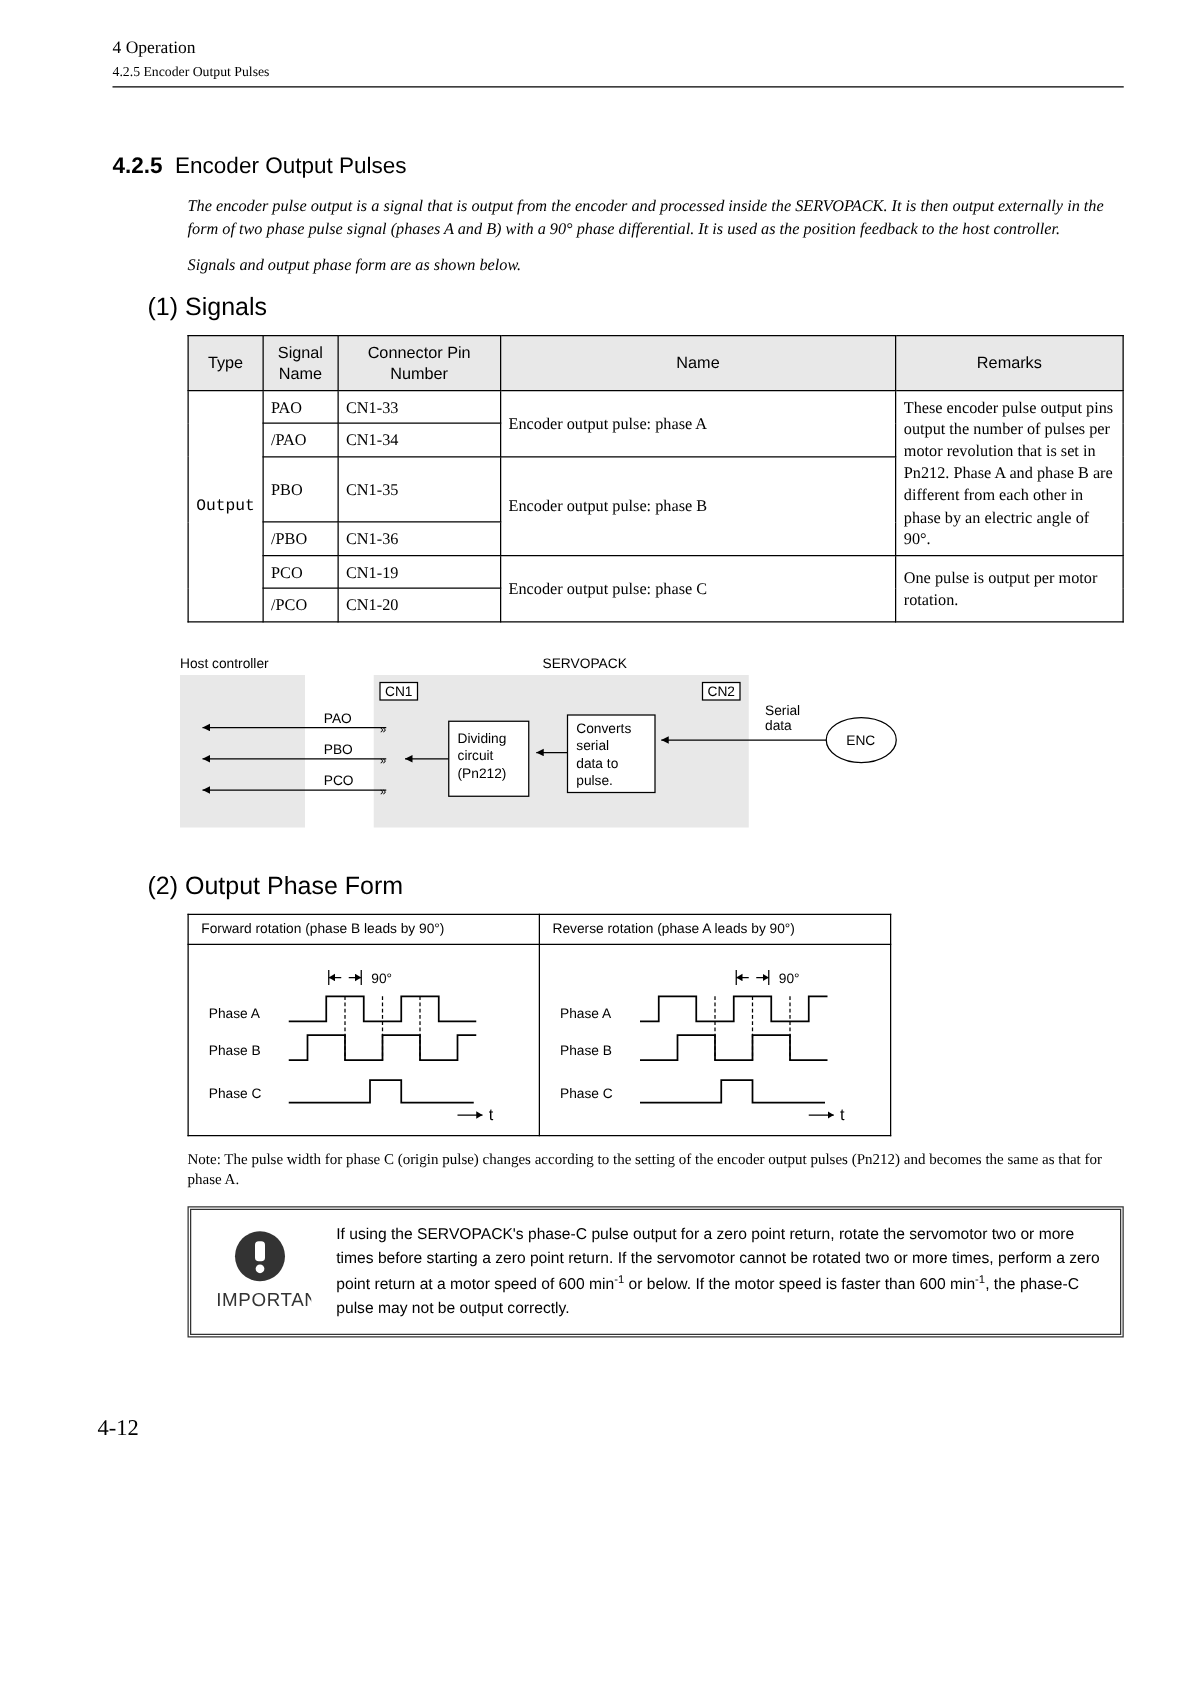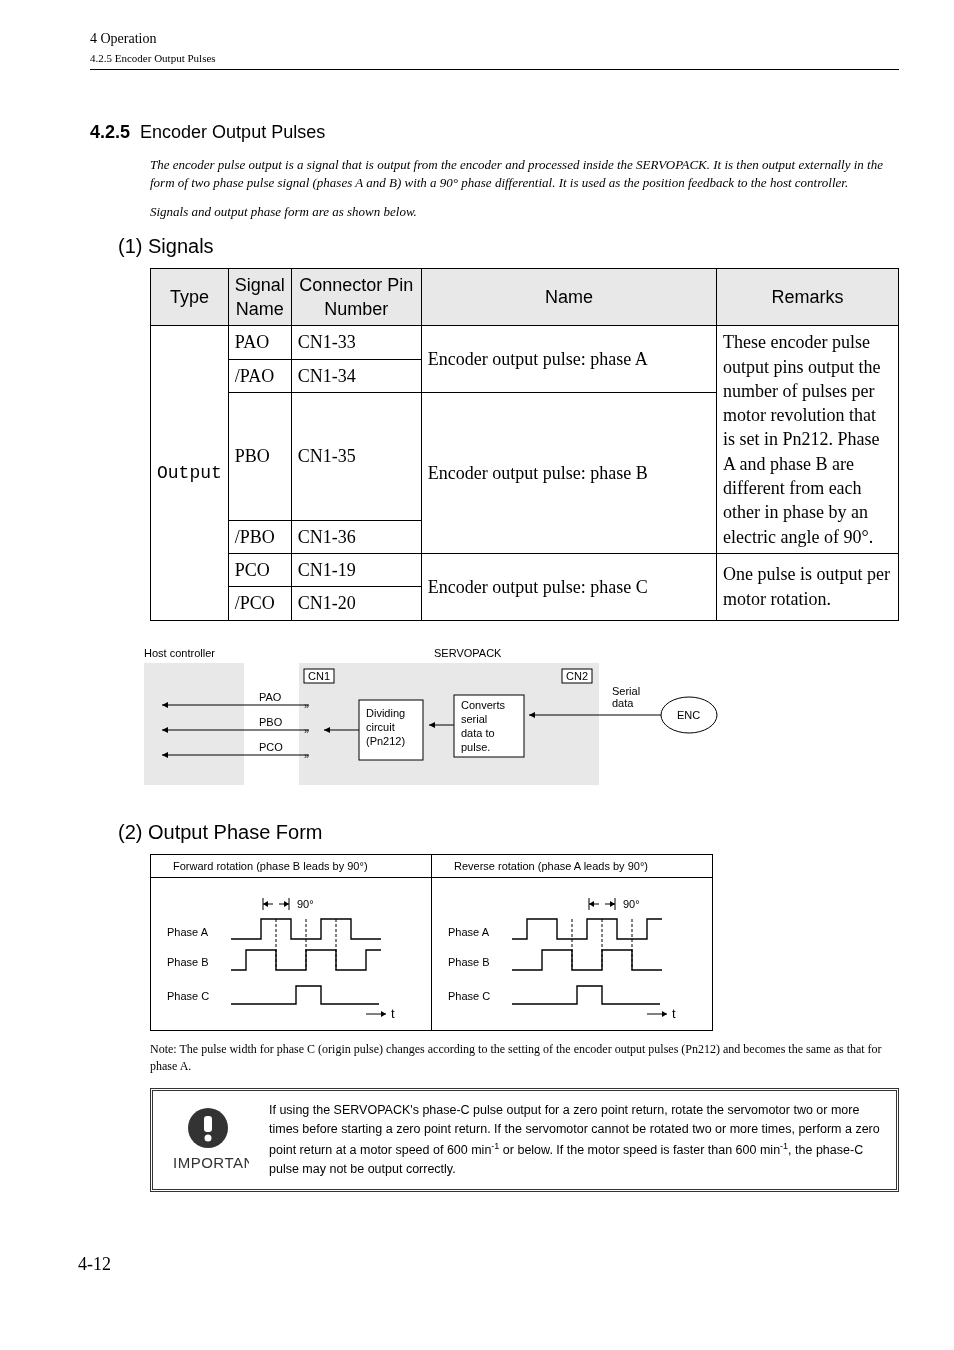--- a/index.html
+++ b/index.html
@@ -13,31 +13,31 @@
     line-height: 1.35;
   }
   .header-top { font-size: 14px; margin-bottom: 2px; }
   .header-sub { font-size: 11px; border-bottom: 1px solid #000; padding-bottom: 3px; margin-bottom: 50px; }
   .section-title { font-size: 18px; font-family: Arial, Helvetica, sans-serif; margin-bottom: 12px; }
   .section-title .num { font-weight: bold; }
   .section-body { margin-left: 60px; font-size: 13px; }
   .para { margin-bottom: 12px; font-style: italic; }
   .subtitle { font-size: 20px; font-family: Arial, Helvetica, sans-serif; margin: 12px 0 8px -32px; }
 
-  table.signals { border-collapse: collapse; width: 100%; font-size: 18px; margin-bottom: 24px; border-radius: 23px; }
+  table.signals { border-collapse: collapse; width: 100%; font-size: 13px; margin-bottom: 24px; border-radius: 23px; }
   table.signals th, table.signals td { border: 1px solid #000; padding: 4px 6px; text-align: left; vertical-align: middle; }
   table.signals th { background: #e8e8e8; font-weight: normal; text-align: center; font-family: Arial, Helvetica, sans-serif; }
   table.signals .type-col { font-family: Liberation Mono, monospace; text-align: center; }
 
   .diagram-wrap { margin: 6px 0 24px -6px; }
   svg { display: block; }
 
   .phase-table { border-collapse: collapse; margin-bottom: 10px; }
   .phase-table td { border: 1px solid #000; padding: 6px 10px; vertical-align: top; font-family: Arial, Helvetica, sans-serif; font-size: 11px; }
-  .phase-table td.header { text-align: left; padding: 4px 22px; }
+  .phase-table td.header { text-align: left; padding: 4px 10px; }
 
   .note { font-size: 12px; margin-bottom: 14px; }
   .note .indent { margin-left: 34px; }
 
   .important-box { border: 3px double #333; padding: 10px 14px; display: flex; gap: 20px; align-items: center; }
   .important-text { font-family: Arial, Helvetica, sans-serif; font-size: 12.5px; line-height: 1.55; flex: 1; }
   .important-text sup { font-size: 9px; }
 
   .page-num { position: absolute; left: 78px; font-size: 18px; margin-top: 60px; }
 </style>

